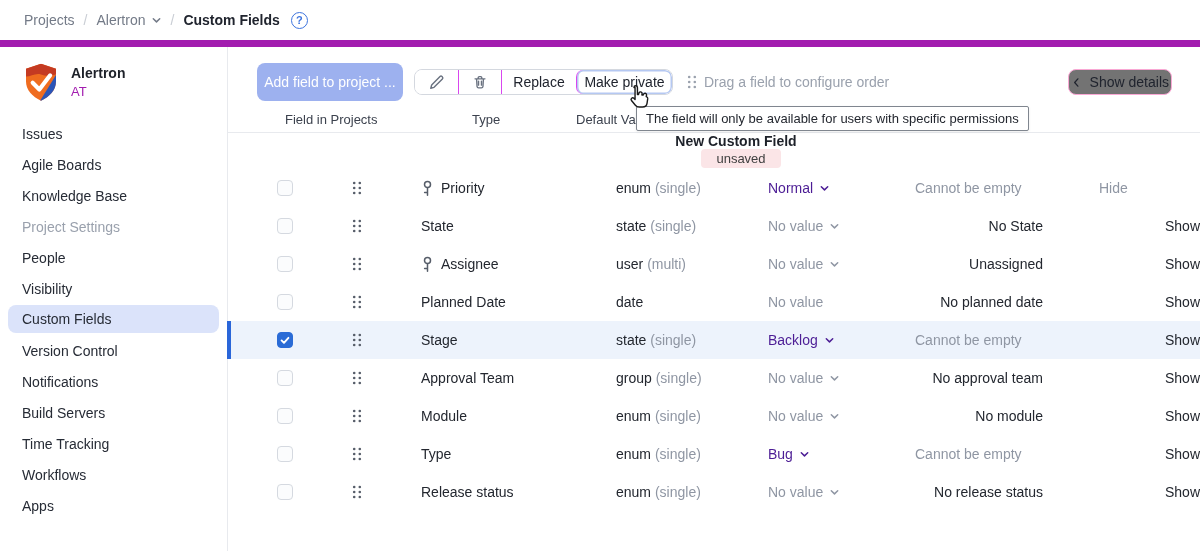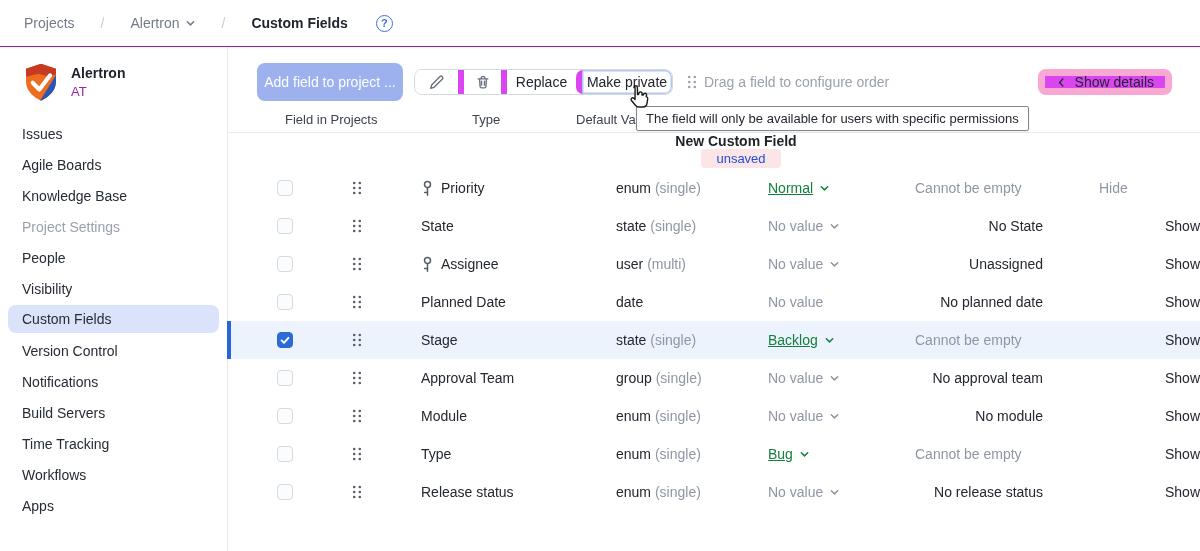--- a/index.html
+++ b/index.html
@@ -2,70 +2,70 @@
 <html><head>
 <meta charset="utf-8">
 <style>
   * { margin:0; padding:0; box-sizing:border-box; }
   html,body { background:#fff; }
   .app {
     position:relative; width:1200px; height:551px; background:#fff; overflow:hidden;
     font-family:"Liberation Sans", sans-serif; color:#23272f;
   }
   
-  .topbar { height:47px; border-bottom:1px solid #a21caf; display:flex; align-items:center; padding-left:24px; gap:26px; font-size:14px; color:#737a87; }
+  .topbar { height:47px; border-bottom:7px solid #a21caf; display:flex; align-items:center; padding-left:24px; gap:9px; font-size:14px; color:#737a87; }
   .crumb { display:inline-flex; align-items:center; gap:5px; cursor:pointer; }
   .crumb-sep { color:#c9cdd4; }
   .crumb-current { color:#20242e; font-weight:600; }
   .help-badge { width:17px; height:17px; border:1.5px solid #3d74de; border-radius:50%; color:#3d74de; font-size:11px; font-weight:700; display:inline-flex; align-items:center; justify-content:center; margin-left:2px; cursor:pointer; }
   
   .sidebar { position:absolute; top:47px; left:0; bottom:0; width:228px; border-right:1px solid #e8eaee; background:#fff; }
   .proj-card { display:flex; align-items:flex-start; gap:10px; padding:15px 0 8px 21px; }
   .proj-meta { padding-top:3px; }
   .proj-name { font-weight:700; font-size:14px; color:#1d2129; }
   .proj-abbrev { font-size:13px; color:#a21caf; margin-top:3px; }
   .nav { padding:8px 8px 0 8px; }
   .nav-item { height:31px; display:flex; align-items:center; padding-left:14px; font-size:14px; color:#262b35; border-radius:8px; cursor:pointer; }
   .nav-item.section { color:#9aa1ad; cursor:default; }
   .nav-item.active { background:#dbe3fa; height:28px; margin:1px 0 2px 0; }
   
   .main { position:absolute; top:47px; left:228px; right:0; bottom:0; background:#fff; }
   .toolbar { display:flex; align-items:center; padding:22px 28px 0 29px; height:48px; }
   .add-btn { width:146px; height:38px; background:#9db1ef; color:#fff; border:none; border-radius:8px; font-size:14px; font-family:inherit; cursor:pointer; }
   .btn-group { display:flex; margin-left:11px; height:26px; border:1px solid #d4d8df; border-radius:8px; overflow:hidden; background:#fff; }
   .seg { border:none; background:#fff; display:flex; align-items:center; justify-content:center; font-size:14px; font-family:inherit; color:#20242e; cursor:pointer; height:100%; }
-  .seg + .seg { border-left:6px solid #d946ef; }
+  .seg + .seg { border-left:1px solid #d946ef; }
   .seg.icon-seg { width:43px; }
   .seg.replace-seg { width:75px; }
   .seg.private-seg { width:96px; box-shadow:inset 0 0 0 1.5px #b5c8f2; border-radius:7px; }
   .drag-hint { display:flex; align-items:center; gap:7px; margin-left:14px; color:#9aa1ad; font-size:14px; }
-  .details-btn { margin-left:auto; height:26px; padding:0 11px; display:flex; align-items:center; gap:8px; background:#d946ef; border:7px solid #f9a8d4; border-radius:8px; font-size:14px; font-family:inherit; color:#20242e; cursor:pointer; }
+  .details-btn { margin-left:auto; height:26px; padding:0 2px; display:flex; align-items:center; gap:8px; background:#737373; border:1px solid #f9a8d4; border-radius:8px; font-size:14px; font-family:inherit; color:#20242e; cursor:pointer; }
   
   .thead { display:grid; grid-template-columns:18px 30px 147px 104px 99px 128px 1fr; align-items:center; height:27px; margin-top:11px; padding-left:49px; border-bottom:1px solid #e8eaee; font-size:13px; color:#3c424e; }
   .thead .h1 { grid-column:1 / span 3; padding-left:8px; }
   
   .group-row { display:flex; align-items:center; height:36px; padding-left:44px;flex-direction:column; }
   .group-title { font-weight:700; font-size:14px; color:#1d2129; }
-  .badge { margin-left:10px; background:#fbe5e7; color:#1d4ed8; font-size:13px; padding:2px 15px; border-radius:4px; }
+  .badge { margin-left:10px; background:#fbe5e7; color:#404040; font-size:13px; padding:2px 15px; border-radius:4px; }
   
   .frow { display:grid; grid-template-columns:18px 30px 147px 104px 99px 128px 1fr; align-items:center; height:38px; padding-left:49px; position:relative; cursor:default;gap:48px; }
   .frow.selected { background:#edf3fc; }
   .frow.selected::before { content:""; position:absolute; left:-1px; top:0; bottom:0; width:4px; background:#2a66d9; }
   .cb { width:16px; height:16px; border:1.5px solid #d5d9e0; border-radius:4px; background:#fbfcfd; display:inline-flex; align-items:center; justify-content:center; cursor:pointer; }
   .cb.checked { background:#2a6bd6; border-color:#2a6bd6; }
   .drag-cell { display:flex; padding-left:9px; cursor:grab; }
   .name-cell { display:flex; align-items:center; gap:7px; font-size:14px; color:#23272f; }
   .type-cell { font-size:14px; }
   .type-cell .tn { color:#23272f; }
   .type-cell .tc { color:#8f96a3; }
   .def-cell { display:flex; align-items:center; gap:6px; font-size:14px; cursor:pointer; }
   .empty-cell, .toggle-cell { font-size:14px; }
   .toggle-cell { cursor:pointer;margin-left:8px; }
   .muted { color:#8f96a3; }
-  .link { color:#15803d;text-decoration:underline; }
+  .link { color:#4c1d95; }
   .dark { color:#23272f;text-align:right; }
   
   .tooltip { position:absolute; left:408px; top:59px; background:#fff; border:1px solid #80868f; border-radius:2px; padding:4px 9px; font-size:13px; color:#23272f; white-space:nowrap; box-shadow:0 1px 3px rgba(0,0,0,.08); z-index:10; }
   .cursor { position:absolute; left:396px; top:37px; z-index:11; pointer-events:none; }
 </style>
 </head>
 <body>
 
 <div class="app">
 

